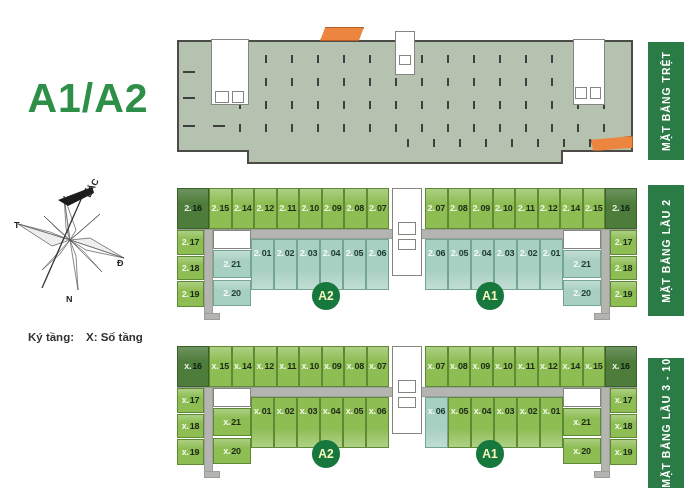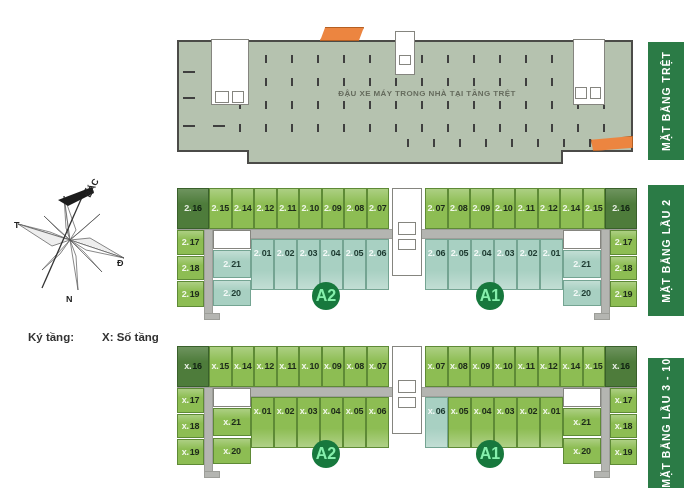--- a/index.html
+++ b/index.html
@@ -7,21 +7,21 @@
          font-family:"Liberation Sans",sans-serif;}
   .abs{position:absolute;box-sizing:border-box;}
 
   
   .title-wrap{position:absolute;left:8px;top:78px;width:160px;text-align:center;}
   .t1{color:#2e9048;font-weight:bold;font-size:41px;letter-spacing:1px;line-height:1.0;}
   .t2{color:#2e9048;font-weight:400;font-size:31px;letter-spacing:3px;line-height:1.0;margin-top:2px;}
 
   
   .legend{position:absolute;left:28px;top:331px;font-size:11.5px;font-weight:bold;color:#333;}
-  .legend .val{margin-left:28px;}
+  .legend .val{margin-left:12px;}
 
   
   .side-label{position:absolute;left:648px;width:36px;background:#2b7b46;
               display:flex;align-items:center;justify-content:center;}
   .side-label span{writing-mode:vertical-rl;transform:rotate(180deg);color:#fff;
               font-weight:bold;font-size:10.5px;letter-spacing:1px;white-space:nowrap;}
 
   
   .gf-main{background:#b5c2af;border:2px solid #4b4b48;}
   .gf-ext{background:#b5c2af;border:2px solid #4b4b48;border-top:none;}
@@ -45,33 +45,34 @@
         background-image:linear-gradient(180deg,rgba(255,255,255,.18),rgba(255,255,255,0) 38%);}
   .v-teal{background:#a8d0c2;border:1px solid #74a492;
         background-image:linear-gradient(180deg,rgba(255,255,255,.30),rgba(255,255,255,0) 38%);}
   .from-bottom{background-image:linear-gradient(0deg,rgba(255,255,255,.30),rgba(255,255,255,0) 38%);
         align-items:flex-start;padding-top:9px;}
   .unit .pre{color:rgba(255,255,255,.88);margin-right:1px;font-weight:bold;}
   .unit .suf{color:#1d2a1a;}
   .v-teal .suf{color:#1d3a30;}
   .v-dark .suf{color:#0f2012;}
   .badge{position:absolute;width:28px;height:28px;border-radius:50%;background:#17783d;
-        color:#86efac;display:flex;align-items:center;justify-content:center;
-        font-weight:bold;font-size:16px;}
+        color:#fef9c3;display:flex;align-items:center;justify-content:center;
+        font-weight:bold;font-size:12px;}
 
   
   .compass{position:absolute;left:14px;top:176px;}
   .compass text{font-family:"Liberation Sans",sans-serif;font-weight:bold;fill:#222;}
 </style>
 </head>
 <body>
 
 <div class="stage">
 
   <div class="title-wrap">
+    <div class="t1">A1/A2</div>
   </div>
 
   <svg class="compass" width="112" height="128" viewBox="0 0 112 128">
     <g stroke="#555" stroke-width="0.7" fill="#fff">
       <polygon points="56,64 50,20 52,52"></polygon>
       <polygon points="56,64 50,20 62,54"></polygon>
       <polygon points="56,64 86,38 68,54"></polygon>
       <polygon points="56,64 110,82 76,62" fill="#eee"></polygon>
       <polygon points="56,64 110,82 72,74"></polygon>
       <polygon points="56,64 88,96 70,76"></polygon>
@@ -99,21 +100,20 @@
 
     <div class="abs dash-v" style="left:62px;top:28px;width:382px;"></div>
     <div class="abs dash-v" style="left:62px;top:51px;width:382px;"></div>
     <div class="abs dash-v" style="left:62px;top:74px;width:382px;"></div>
     <div class="abs dash-v" style="left:62px;top:97px;width:382px;"></div>
     <div class="abs dash-v" style="left:230px;top:112px;width:214px;"></div>
     <div class="abs dash-h" style="left:6px;top:44px;width:52px;"></div>
     <div class="abs dash-h" style="left:6px;top:70px;width:52px;"></div>
     <div class="abs dash-h" style="left:6px;top:98px;width:52px;"></div>
 
-    <div class="abs gf-note" style="left:150px;top:62px;width:200px;">ĐẬU XE MÁY TRONG NHÀ TẠI TẦNG TRỆT</div>
 
     <div class="abs whitebox" style="left:34px;top:12px;width:38px;height:66px;"></div>
     <div class="abs whitebox" style="left:38px;top:64px;width:14px;height:12px;"></div>
     <div class="abs whitebox" style="left:55px;top:64px;width:12px;height:12px;"></div>
     <div class="abs whitebox" style="left:218px;top:4px;width:20px;height:44px;"></div>
     <div class="abs whitebox" style="left:222px;top:28px;width:12px;height:10px;"></div>
     <div class="abs whitebox" style="left:396px;top:12px;width:32px;height:66px;"></div>
     <div class="abs whitebox" style="left:398px;top:60px;width:12px;height:12px;"></div>
     <div class="abs whitebox" style="left:413px;top:60px;width:11px;height:12px;"></div>
 

